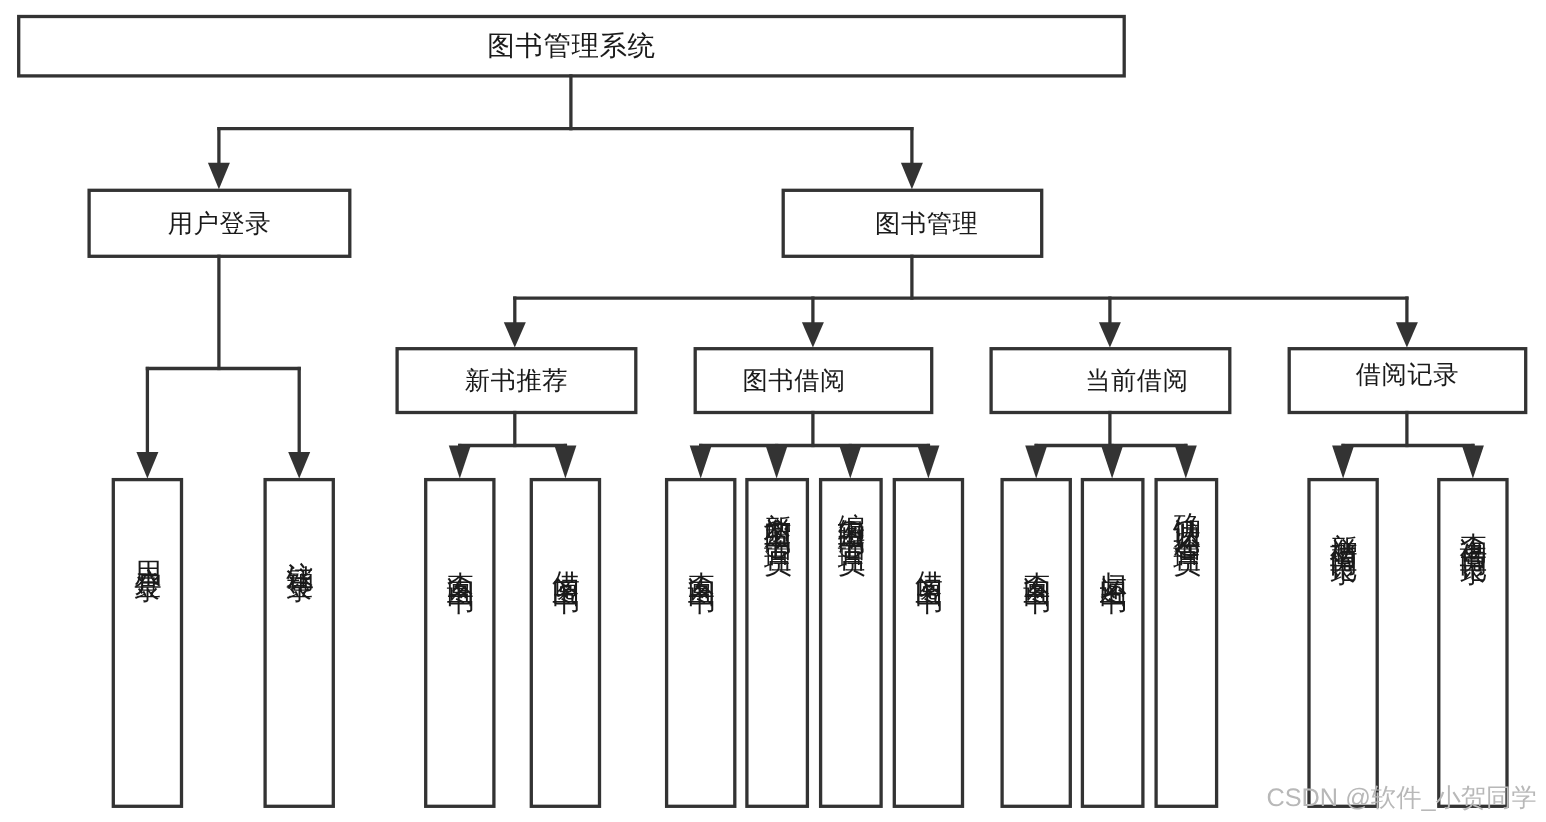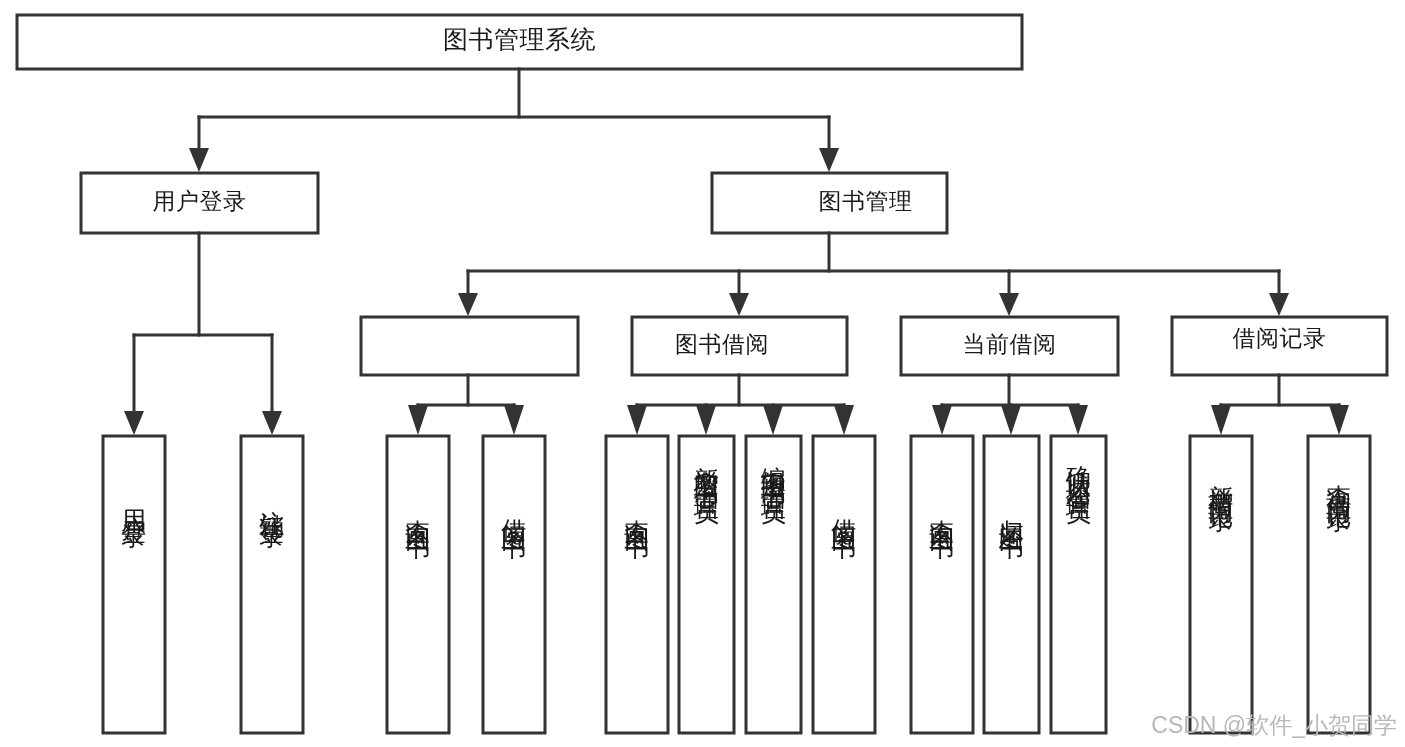--- a/index.html
+++ b/index.html
@@ -50,21 +50,20 @@
     justify-content: center;
     color: #1a1a1a;
     text-align: center;
     line-height: 1.05;
     user-select: none;
     pointer-events: none;
   }
   .node-label.horizontal {
     font-size: 23px;
     letter-spacing: 0.5px;
-    font-family: Liberation Mono, monospace;
   }
   .node-label.horizontal.root {
     font-size: 25px;
   }
   .node-label.vertical {
     writing-mode: vertical-rl;
     text-orientation: upright;
     font-size: 25px;
     letter-spacing: 5px;
     justify-content: flex-start;
@@ -177,24 +176,25 @@
     <path class="connector" d="M 1221 405 L 1339 405"></path>
     <path class="connector" d="M 1221 405 L 1221 421"></path>
     <polygon class="arrow-head" points="1211,405 1231,405 1221,435"></polygon>
     <path class="connector" d="M 1339 405 L 1339 421"></path>
     <polygon class="arrow-head" points="1329,405 1349,405 1339,435"></polygon>
   </svg>
 
   <div class="node-label horizontal root" style="left:17px;  top:15px;  width:1005px; height:54px;">图书管理系统</div>
 
   <div class="node-label horizontal" style="left:81px;  top:173px; width:237px; height:60px;">用户登录</div>
-  <div class="node-label horizontal" style="left:712px; top:173px; width:261px; height:60px;margin-left:23px;">图书管理</div>
-
+  <div class="node-label horizontal" style="left:712px; top:173px; width:261px; height:60px;">图书管理</div>
+
+  <div class="node-label horizontal" style="left:361px;  top:317px; width:217px; height:58px;">新书推荐</div>
   <div class="node-label horizontal" style="left:632px;  top:317px; width:180px; height:58px;">图书借阅</div>
-  <div class="node-label horizontal" style="left:901px;  top:317px; width:217px; height:58px;">当前借阅</div>
+  <div class="node-label horizontal" style="left:901px;  top:317px; width:217px; height:58px;padding-left:24px;">当前借阅</div>
   <div class="node-label horizontal" style="left:1172px; top:317px; width:215px; height:46px;border-radius:10px;">借阅记录</div>
 
   <div class="node-label vertical" style="left:103px;  top:486px; width:62px; height:247px;">用户登录</div>
   <div class="node-label vertical" style="left:241px;  top:486px; width:62px; height:247px;">注销登录</div>
   <div class="node-label vertical" style="left:387px;  top:495px; width:62px; height:238px;">查询图书</div>
   <div class="node-label vertical" style="left:483px;  top:495px; width:62px; height:238px;">借阅图书</div>
   <div class="node-label vertical" style="left:606px;  top:495px; width:62px; height:238px;">查询图书</div>
   <div class="node-label vertical pad-top" style="left:679px;  top:440px; width:55px; height:293px;">新增图书（管理员）</div>
   <div class="node-label vertical pad-top" style="left:746px;  top:440px; width:55px; height:293px;">编辑图书（管理员）</div>
   <div class="node-label vertical" style="left:813px;  top:495px; width:62px; height:238px;">借阅图书</div>

